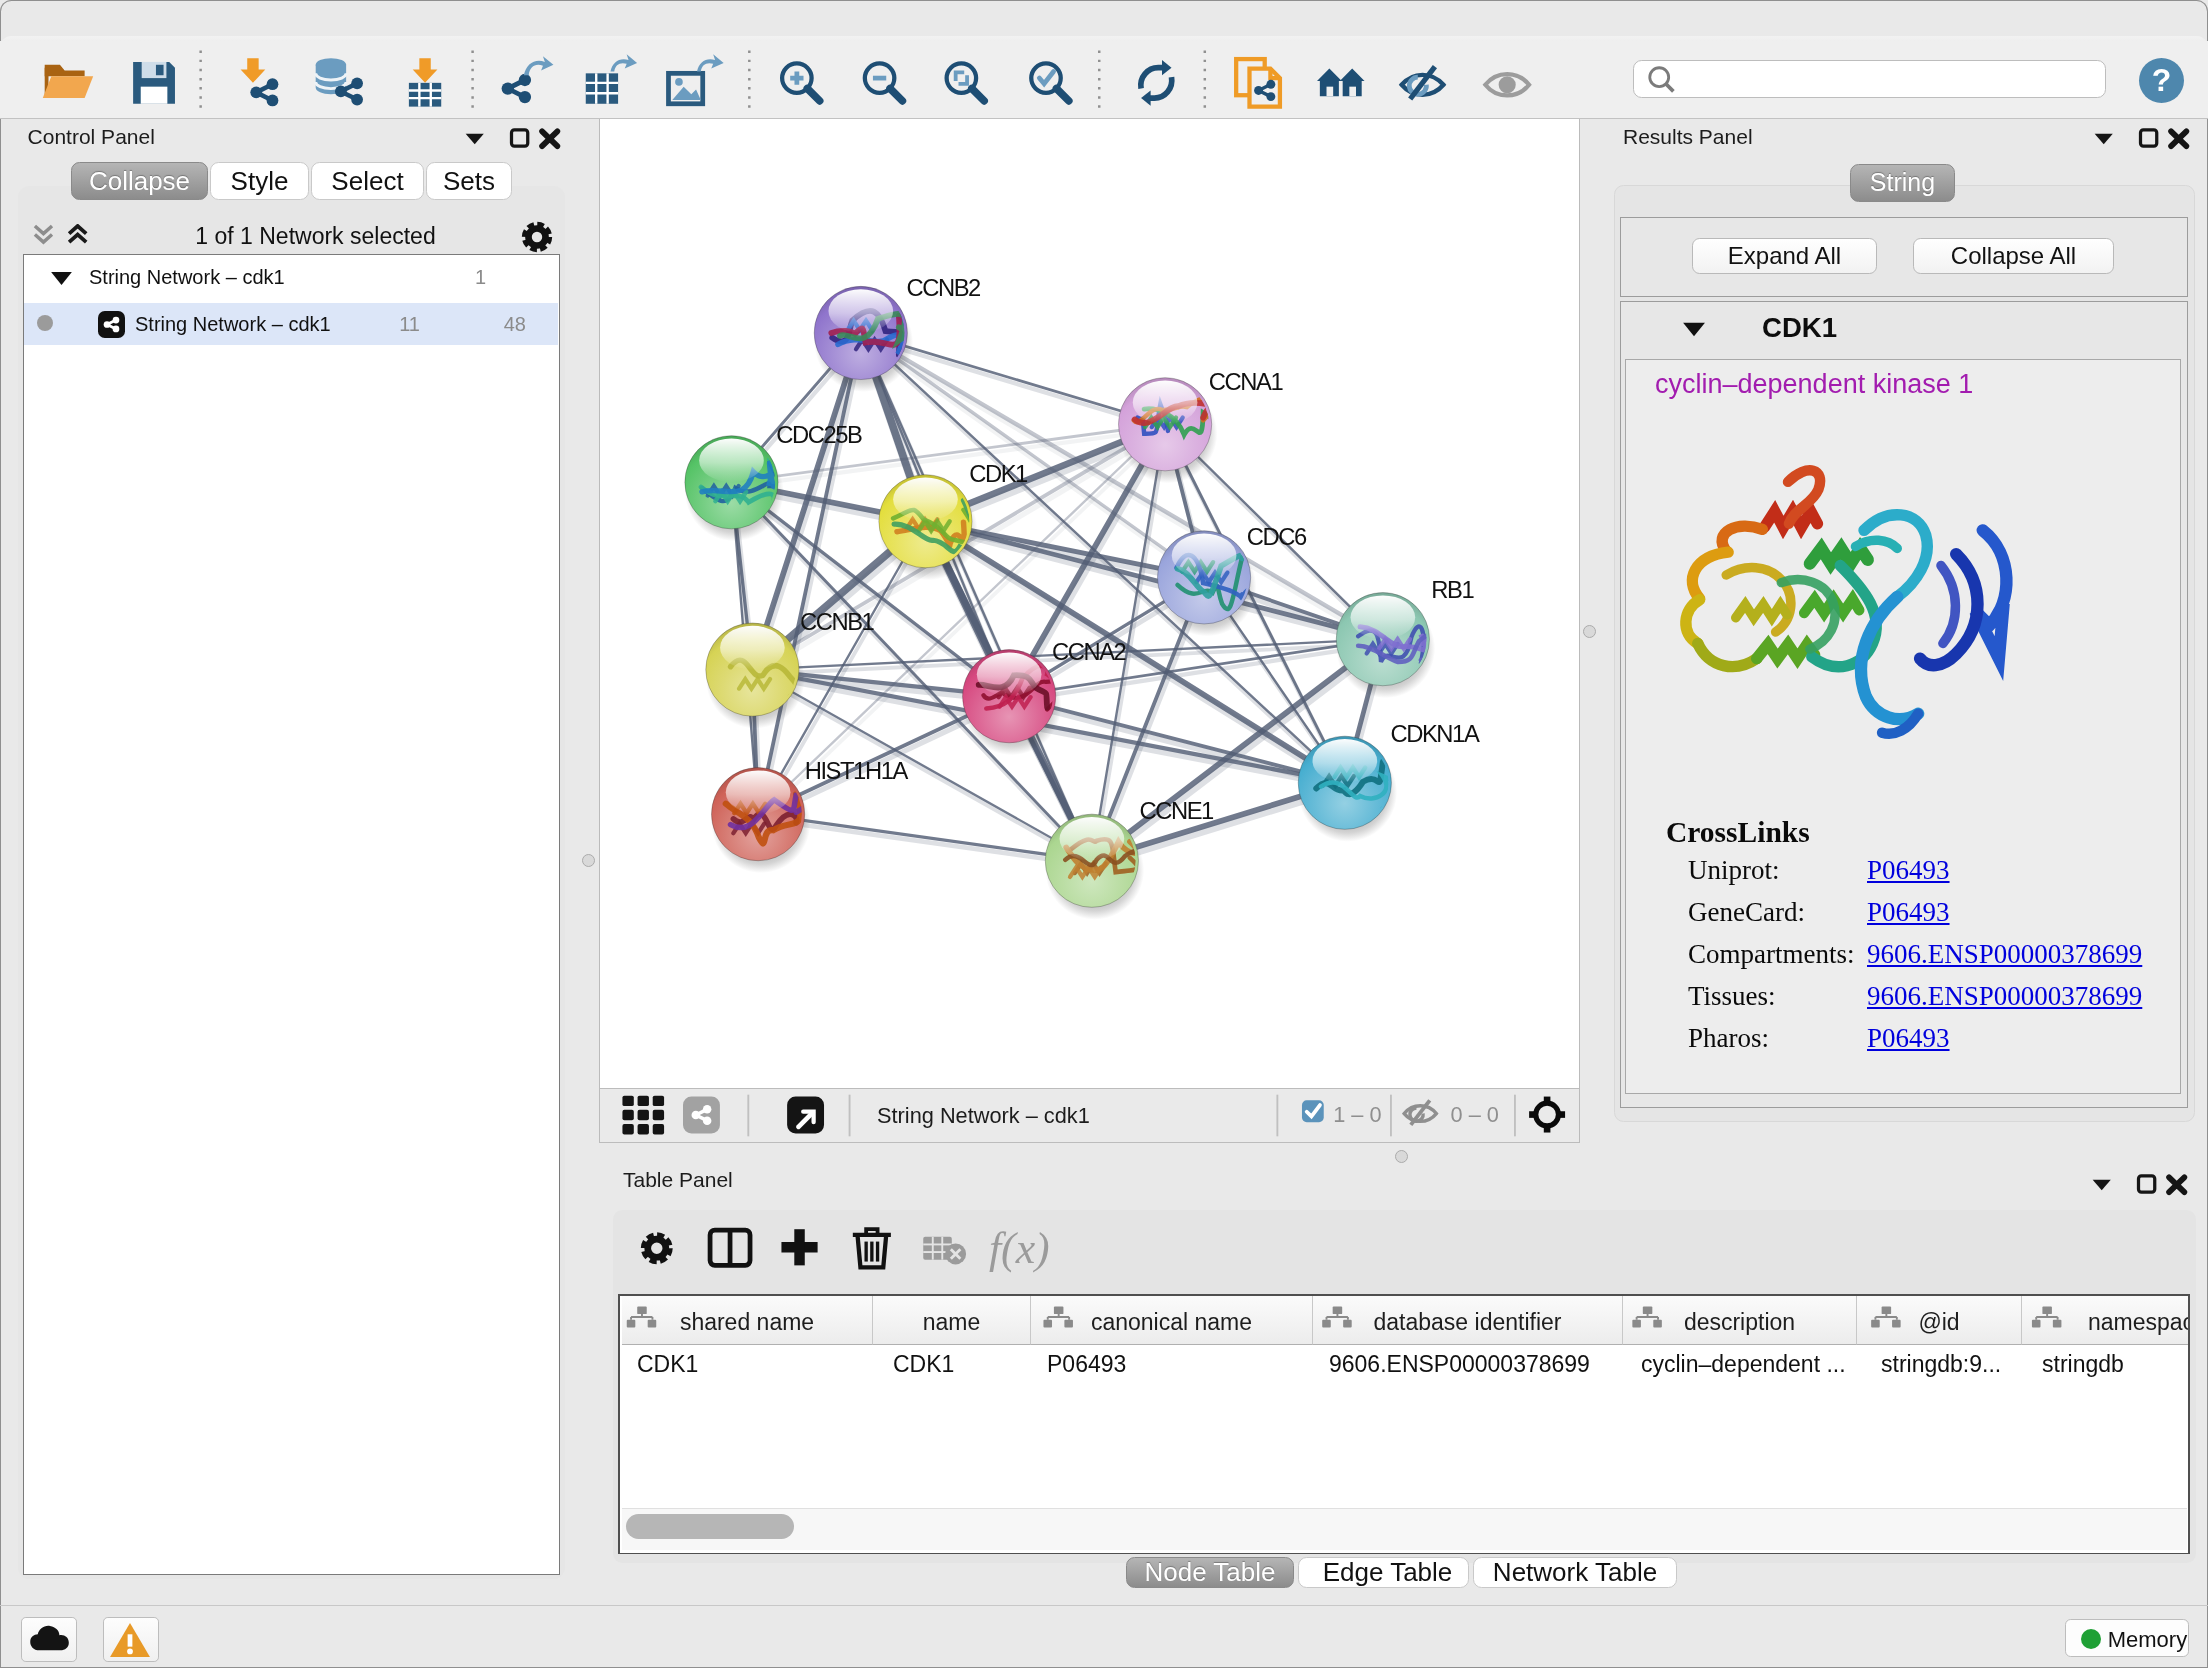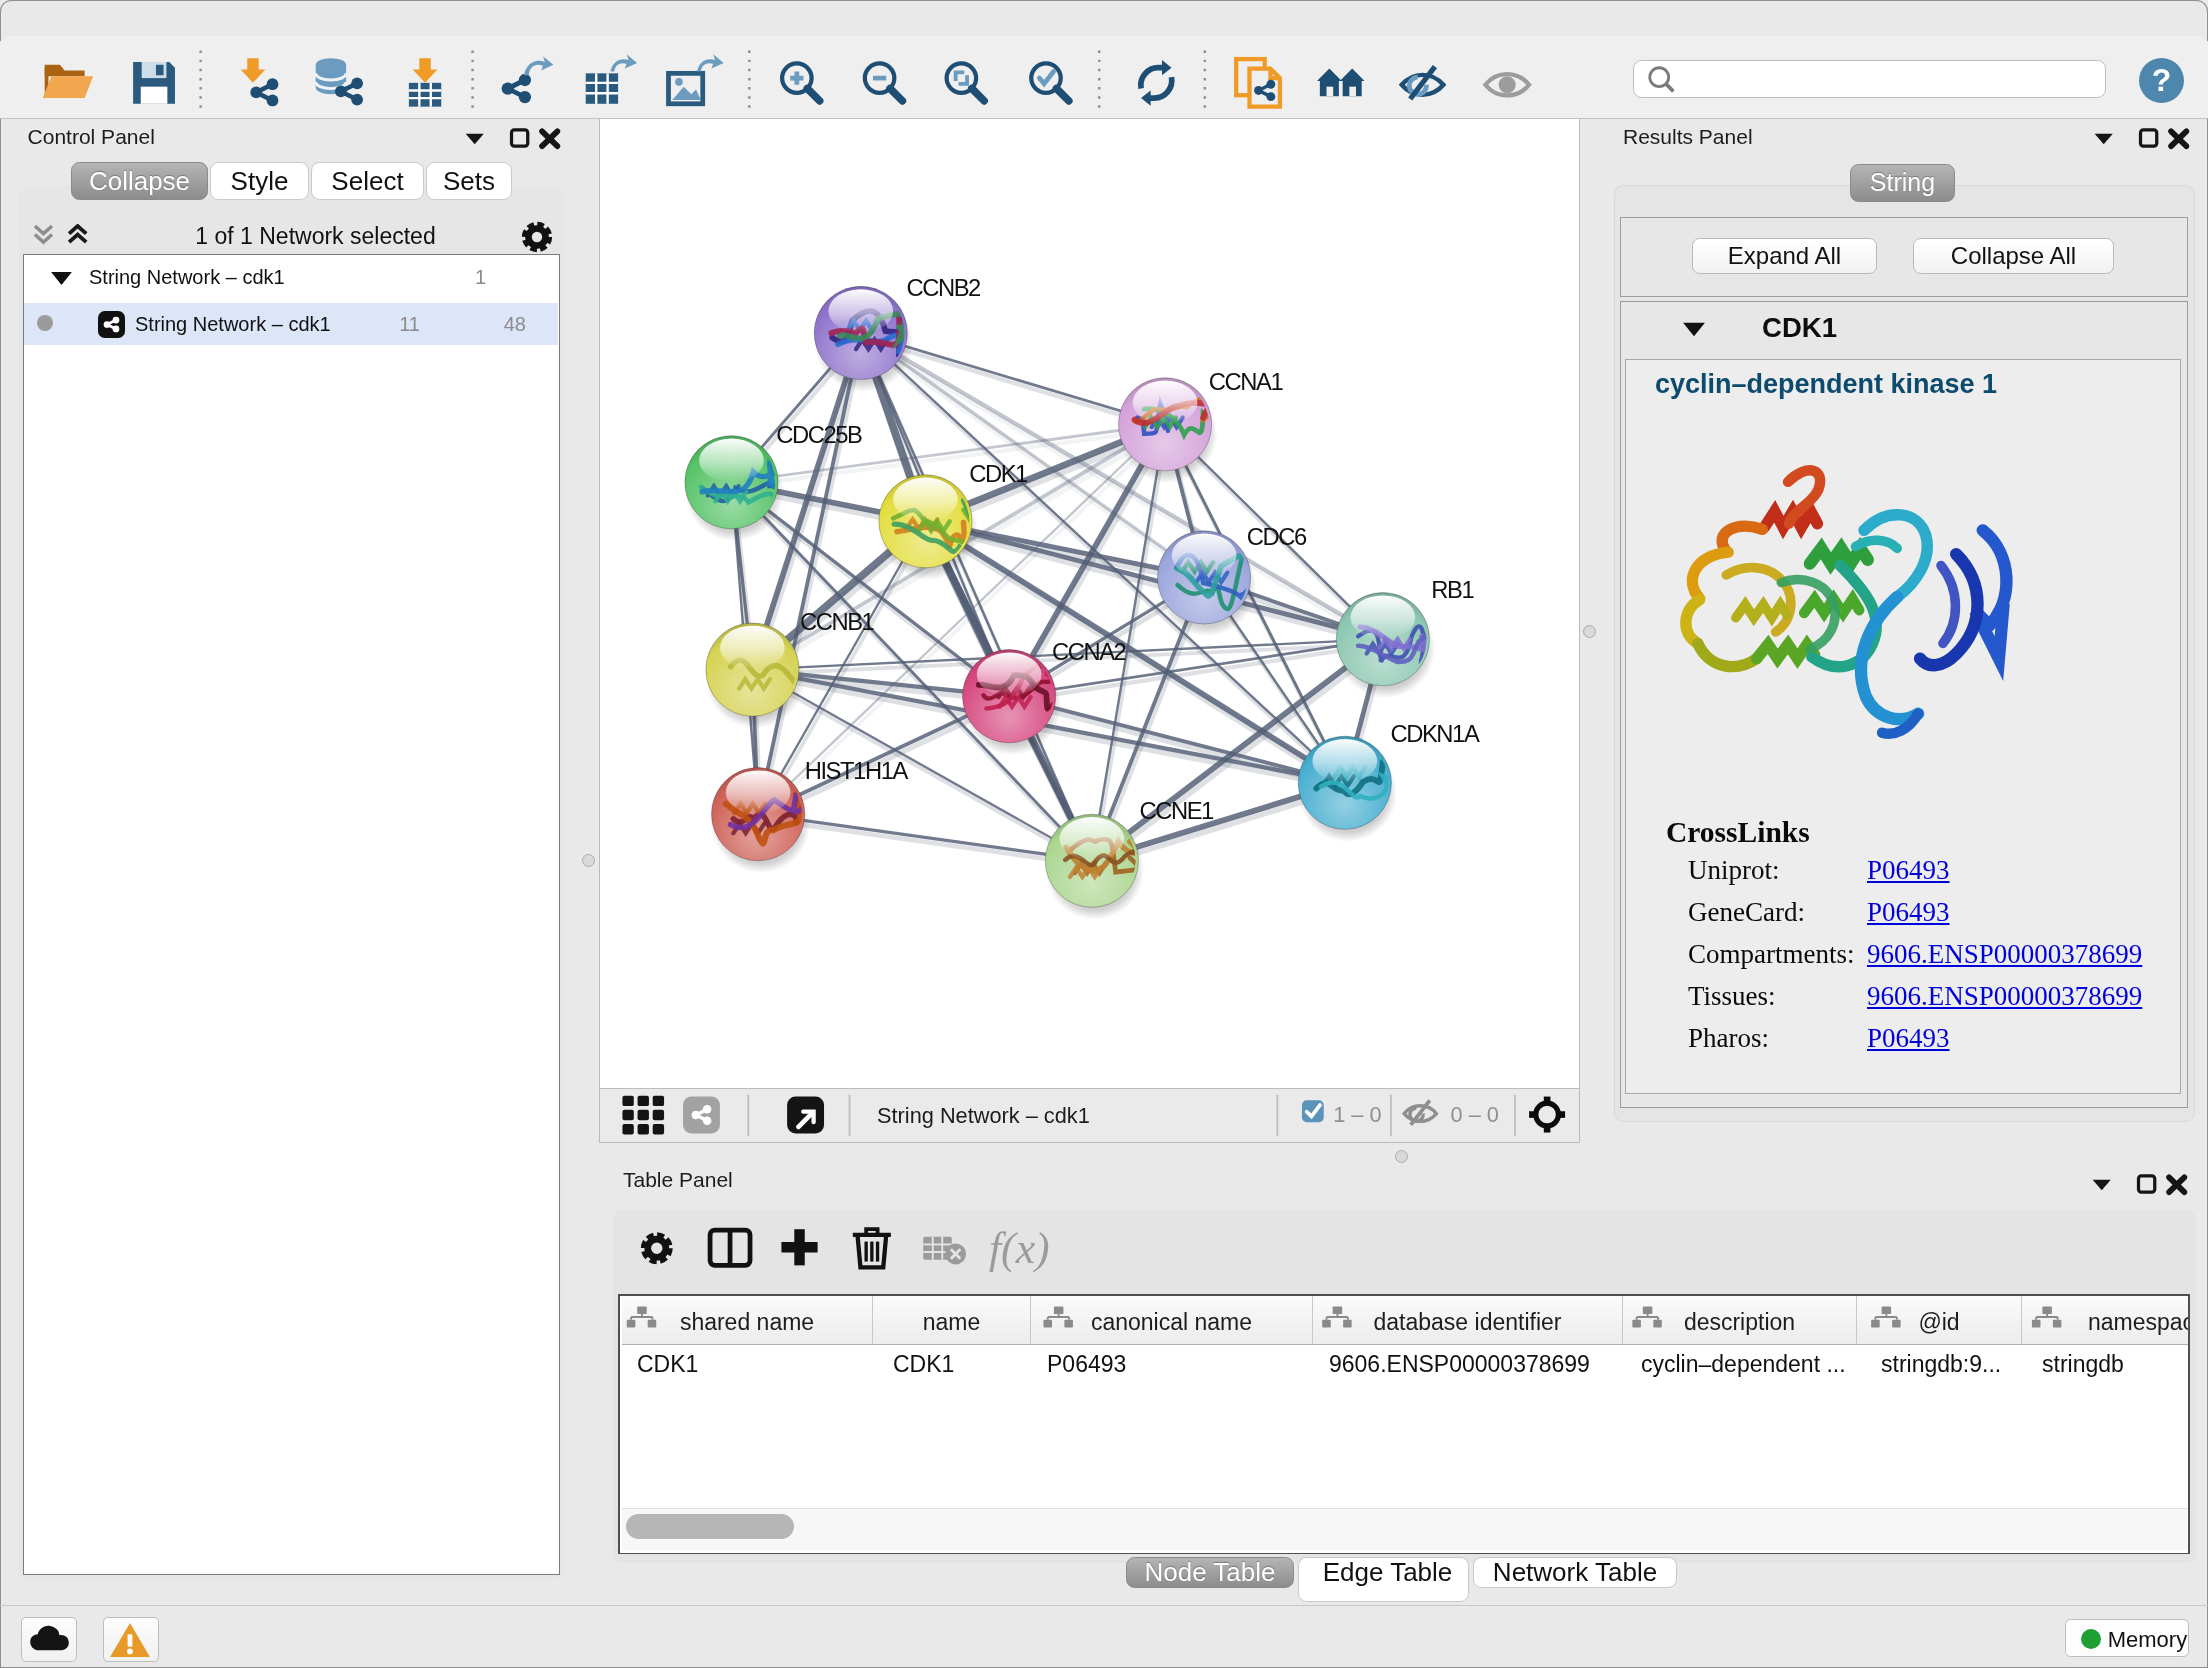--- a/index.html
+++ b/index.html
@@ -666,21 +666,21 @@
   <div class="tab tabsel" style="left:1850px; top:164px; width:105px; font-size:25px; line-height:34px;">String</div>
   <div class="rbox" style="left:1620px; top:217px; width:568px; height:80px; background:#e7e7e7;"></div>
   <div class="wbtn" style="left:1692px; top:238px; width:185px;">Expand All</div>
   <div class="wbtn" style="left:1913px; top:238px; width:201px;">Collapse All</div>
   <div class="rbox" style="left:1620px; top:301px; width:568px; height:807px; background:#e7e7e7;"></div>
   <svg class="abs" style="left:1682px; top:320px;" width="25" height="19" viewBox="0 0 26 20">
         <path d="M1,3 L24,3 L12.5,17 Z" fill="#111"></path>
       </svg>
   <div class="abs" style="left:1762px; top:312px; font-size:27.6px; font-weight:bold; color:#0d0d0d;">CDK1</div>
   <div class="abs" style="left:1625px; top:359px; width:556px; height:735px; background:#ededed; border:1px solid #a8a8a8;"></div>
-  <div class="abs" style="left:1655px; top:369px; font-size:27px; color:#0c4a6e;font-weight:bold;">cyclin–dependent kinase 1</div>
+  <div class="abs" style="left:1655px; top:369px; font-size:27px; color:#a21caf;">cyclin–dependent kinase 1</div>
   <svg class="abs" style="left:1669px; top:442px;" width="371" height="323" fill="none" stroke-linecap="round" viewBox="0 0 390 340">
     <path d="M100,90 l11,-17 l9,17 l10,-17 l9,17 l10,-17 l7,13" stroke="#c22d18" stroke-width="12"></path>
     <path d="M125,42 C145,22 165,28 157,50 C150,66 132,70 126,86" stroke="#d24a20" stroke-width="11"></path>
     <path d="M60,115 C45,95 72,82 98,92" stroke="#d86a14" stroke-width="12"></path>
     <path d="M32,165 C15,145 27,120 62,116" stroke="#dd9c10" stroke-width="12"></path>
     <path d="M30,212 C12,202 14,176 32,166" stroke="#cdb414" stroke-width="12"></path>
     <path d="M30,212 C42,238 70,243 92,228" stroke="#a0aa18" stroke-width="12"></path>
     <path d="M92,228 l12,-15 l10,15 l11,-15 l10,15 l10,-15 l8,11" stroke="#5aa523" stroke-width="12"></path>
     <path d="M60,140 C80,128 104,130 118,145 C134,162 130,188 112,200" stroke="#c8a816" stroke-width="10" opacity="0.95"></path>
     <path d="M70,185 l10,-14 l9,14 l10,-14 l9,14 l9,-14 l7,11" stroke="#b4b01c" stroke-width="10"></path>
@@ -788,21 +788,21 @@
   <div class="td" style="left:637px;">CDK1</div>
   <div class="td" style="left:893px;">CDK1</div>
   <div class="td" style="left:1047px;">P06493</div>
   <div class="td" style="left:1329px;">9606.ENSP00000378699</div>
   <div class="td" style="left:1641px;">cyclin–dependent ...</div>
   <div class="td" style="left:1881px;">stringdb:9...</div>
   <div class="td" style="left:2042px;">stringdb</div>
   <div class="abs" style="left:622px; top:1508px; width:1565px; height:42px; background:#f7f7f7; border-top:1px solid #e0e0e0;"></div>
   <div class="abs" style="left:626px; top:1514px; width:168px; height:25px; border-radius:12.4px; background:#b6b6b6;"></div>
   <div class="tab tabsel" style="left:1126px; top:1557px; width:168px; height:31px; font-size:26px; line-height:29.5px;text-align:center;">Node Table</div>
-  <div class="tab" style="left:1298px; top:1557px; width:171px; height:45px; font-size:26px; line-height:29.5px;padding-left:8px;">Edge Table</div>
+  <div class="tab" style="left:1298px; top:1557px; width:171px; height:31px; font-size:26px; line-height:29.5px;padding-left:8px;">Edge Table</div>
   <div class="tab" style="left:1473px; top:1557px; width:204px; height:31px; font-size:26px; line-height:29.5px;">Network Table</div>
 </div>
 
 <div id="statusline"></div>
 <div class="sbtn" style="left:21px;"></div>
 <div class="sbtn" style="left:103px;"></div>
 <svg class="abs" style="left:28.5px; top:1624px;" width="42" height="32" viewBox="0 0 44 34">
   <path d="M11,28 C4,28 1,23 1,19 C1,14 5,11 9,11 C10,5 16,1 22,2 C28,3 32,7 32,12 C37,11 42,14 42,20 C42,25 38,28 33,28 Z" fill="#141414"></path>
 </svg>
 <svg class="abs" style="left:108px; top:1621px;" width="44" height="38" viewBox="0 0 46 40">

